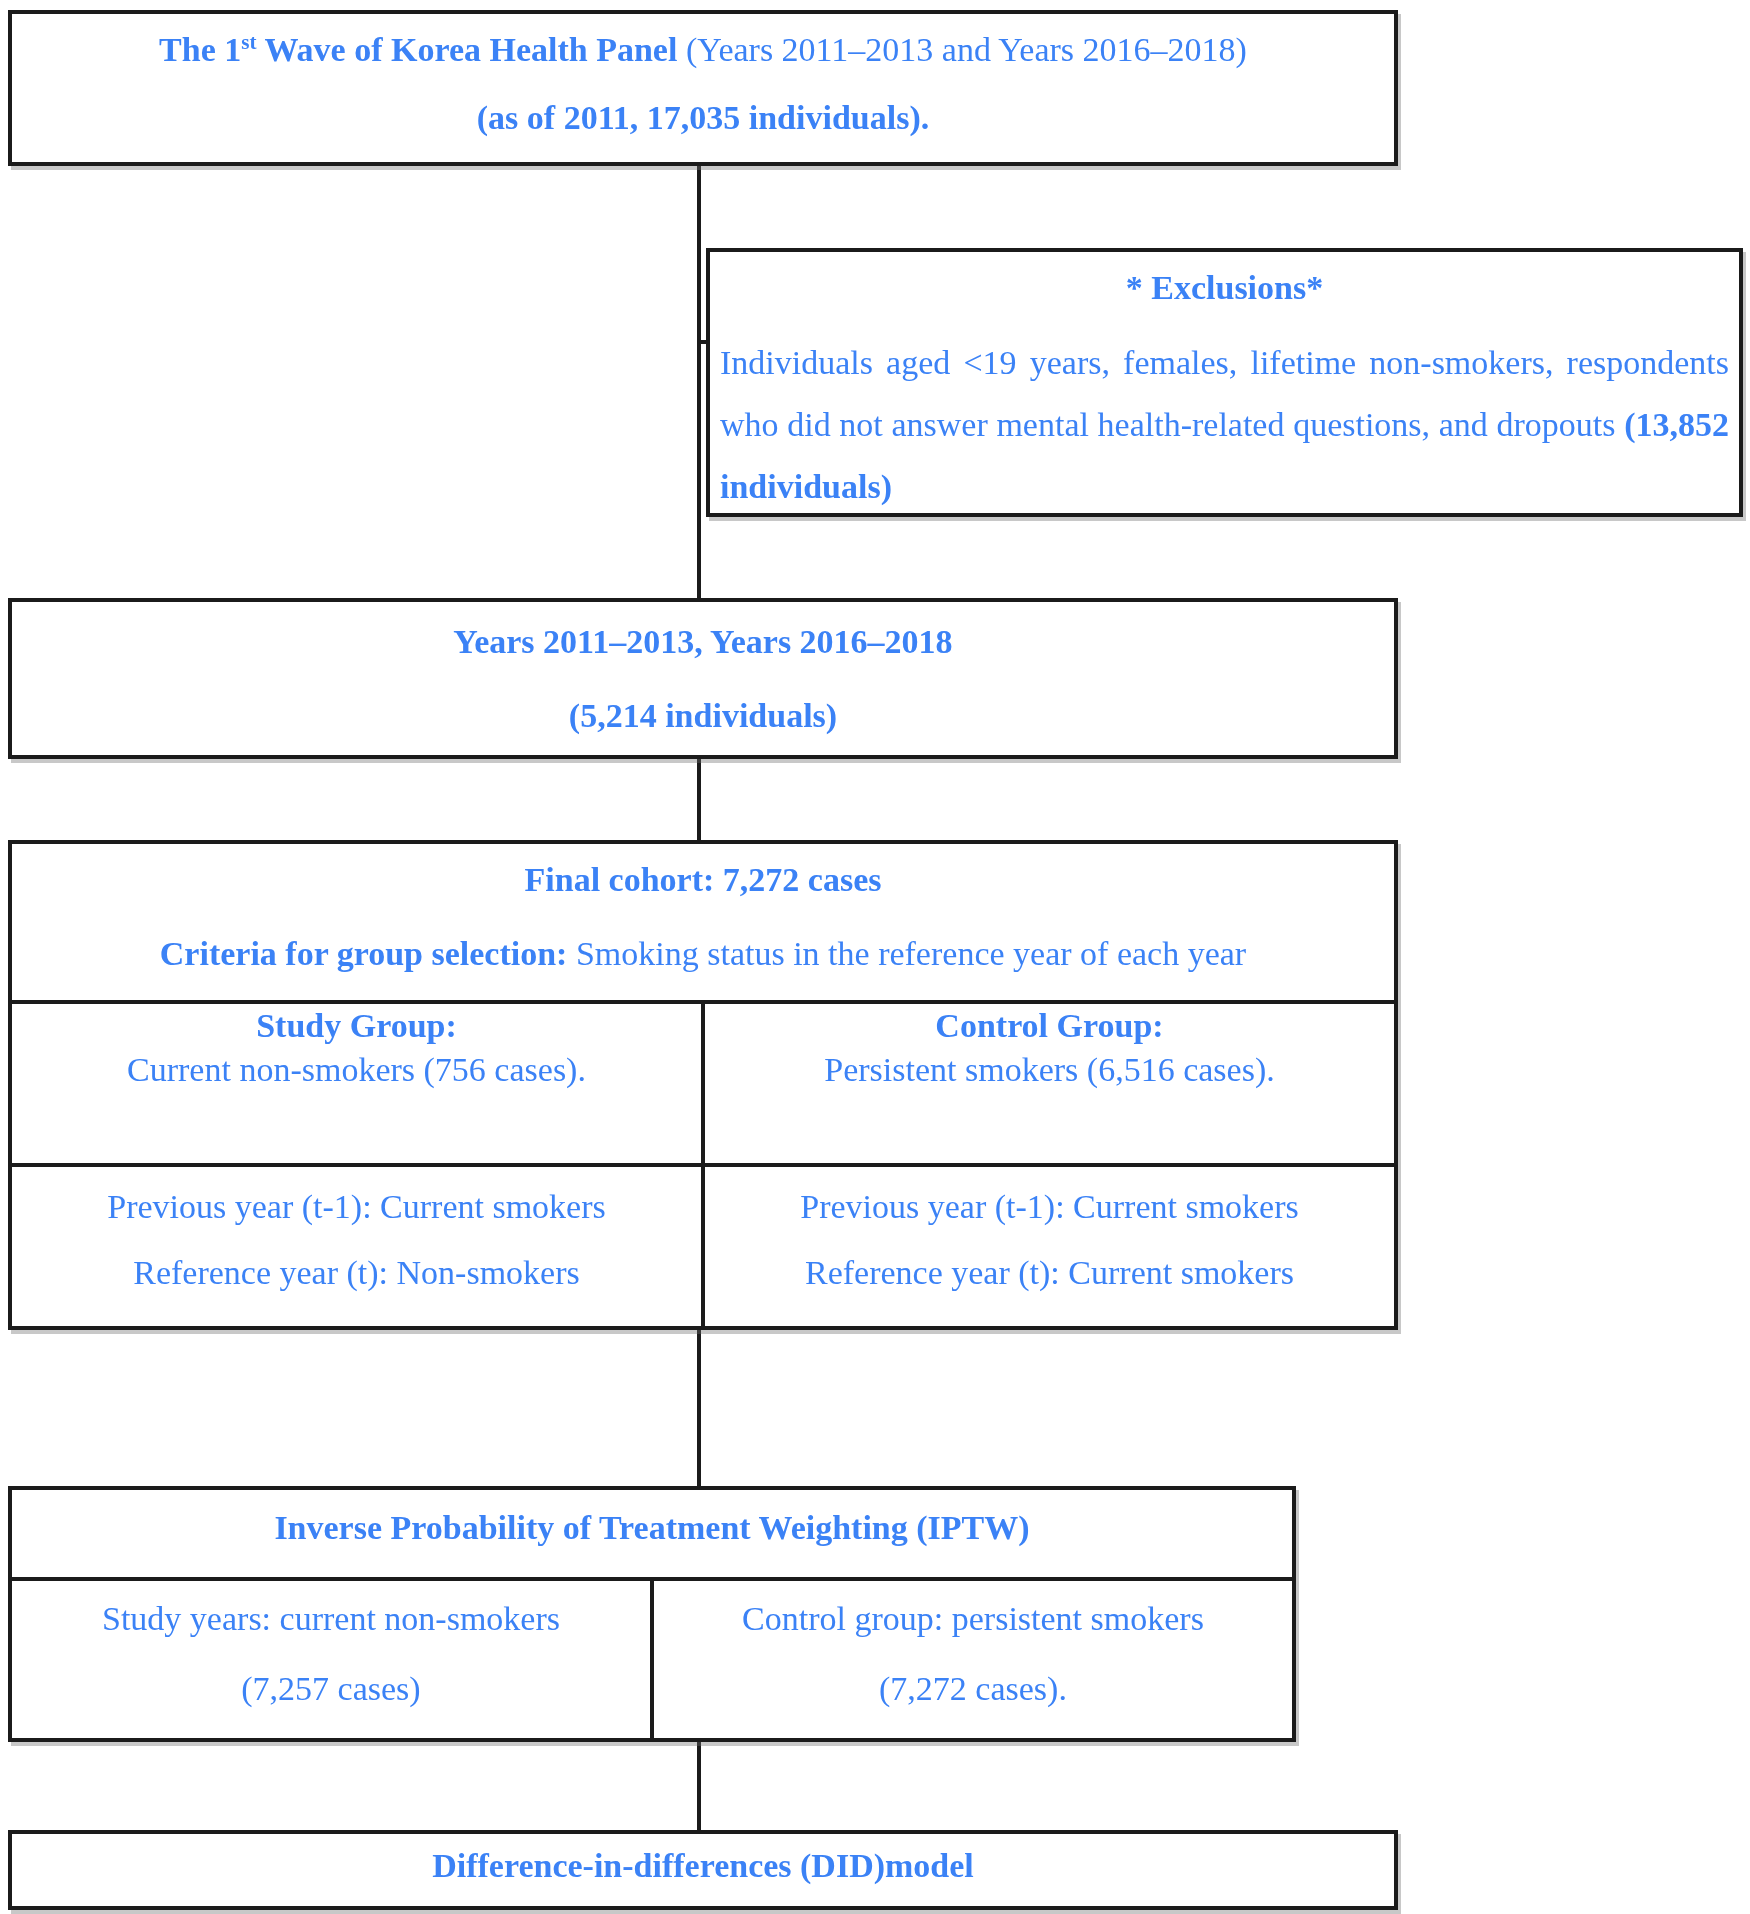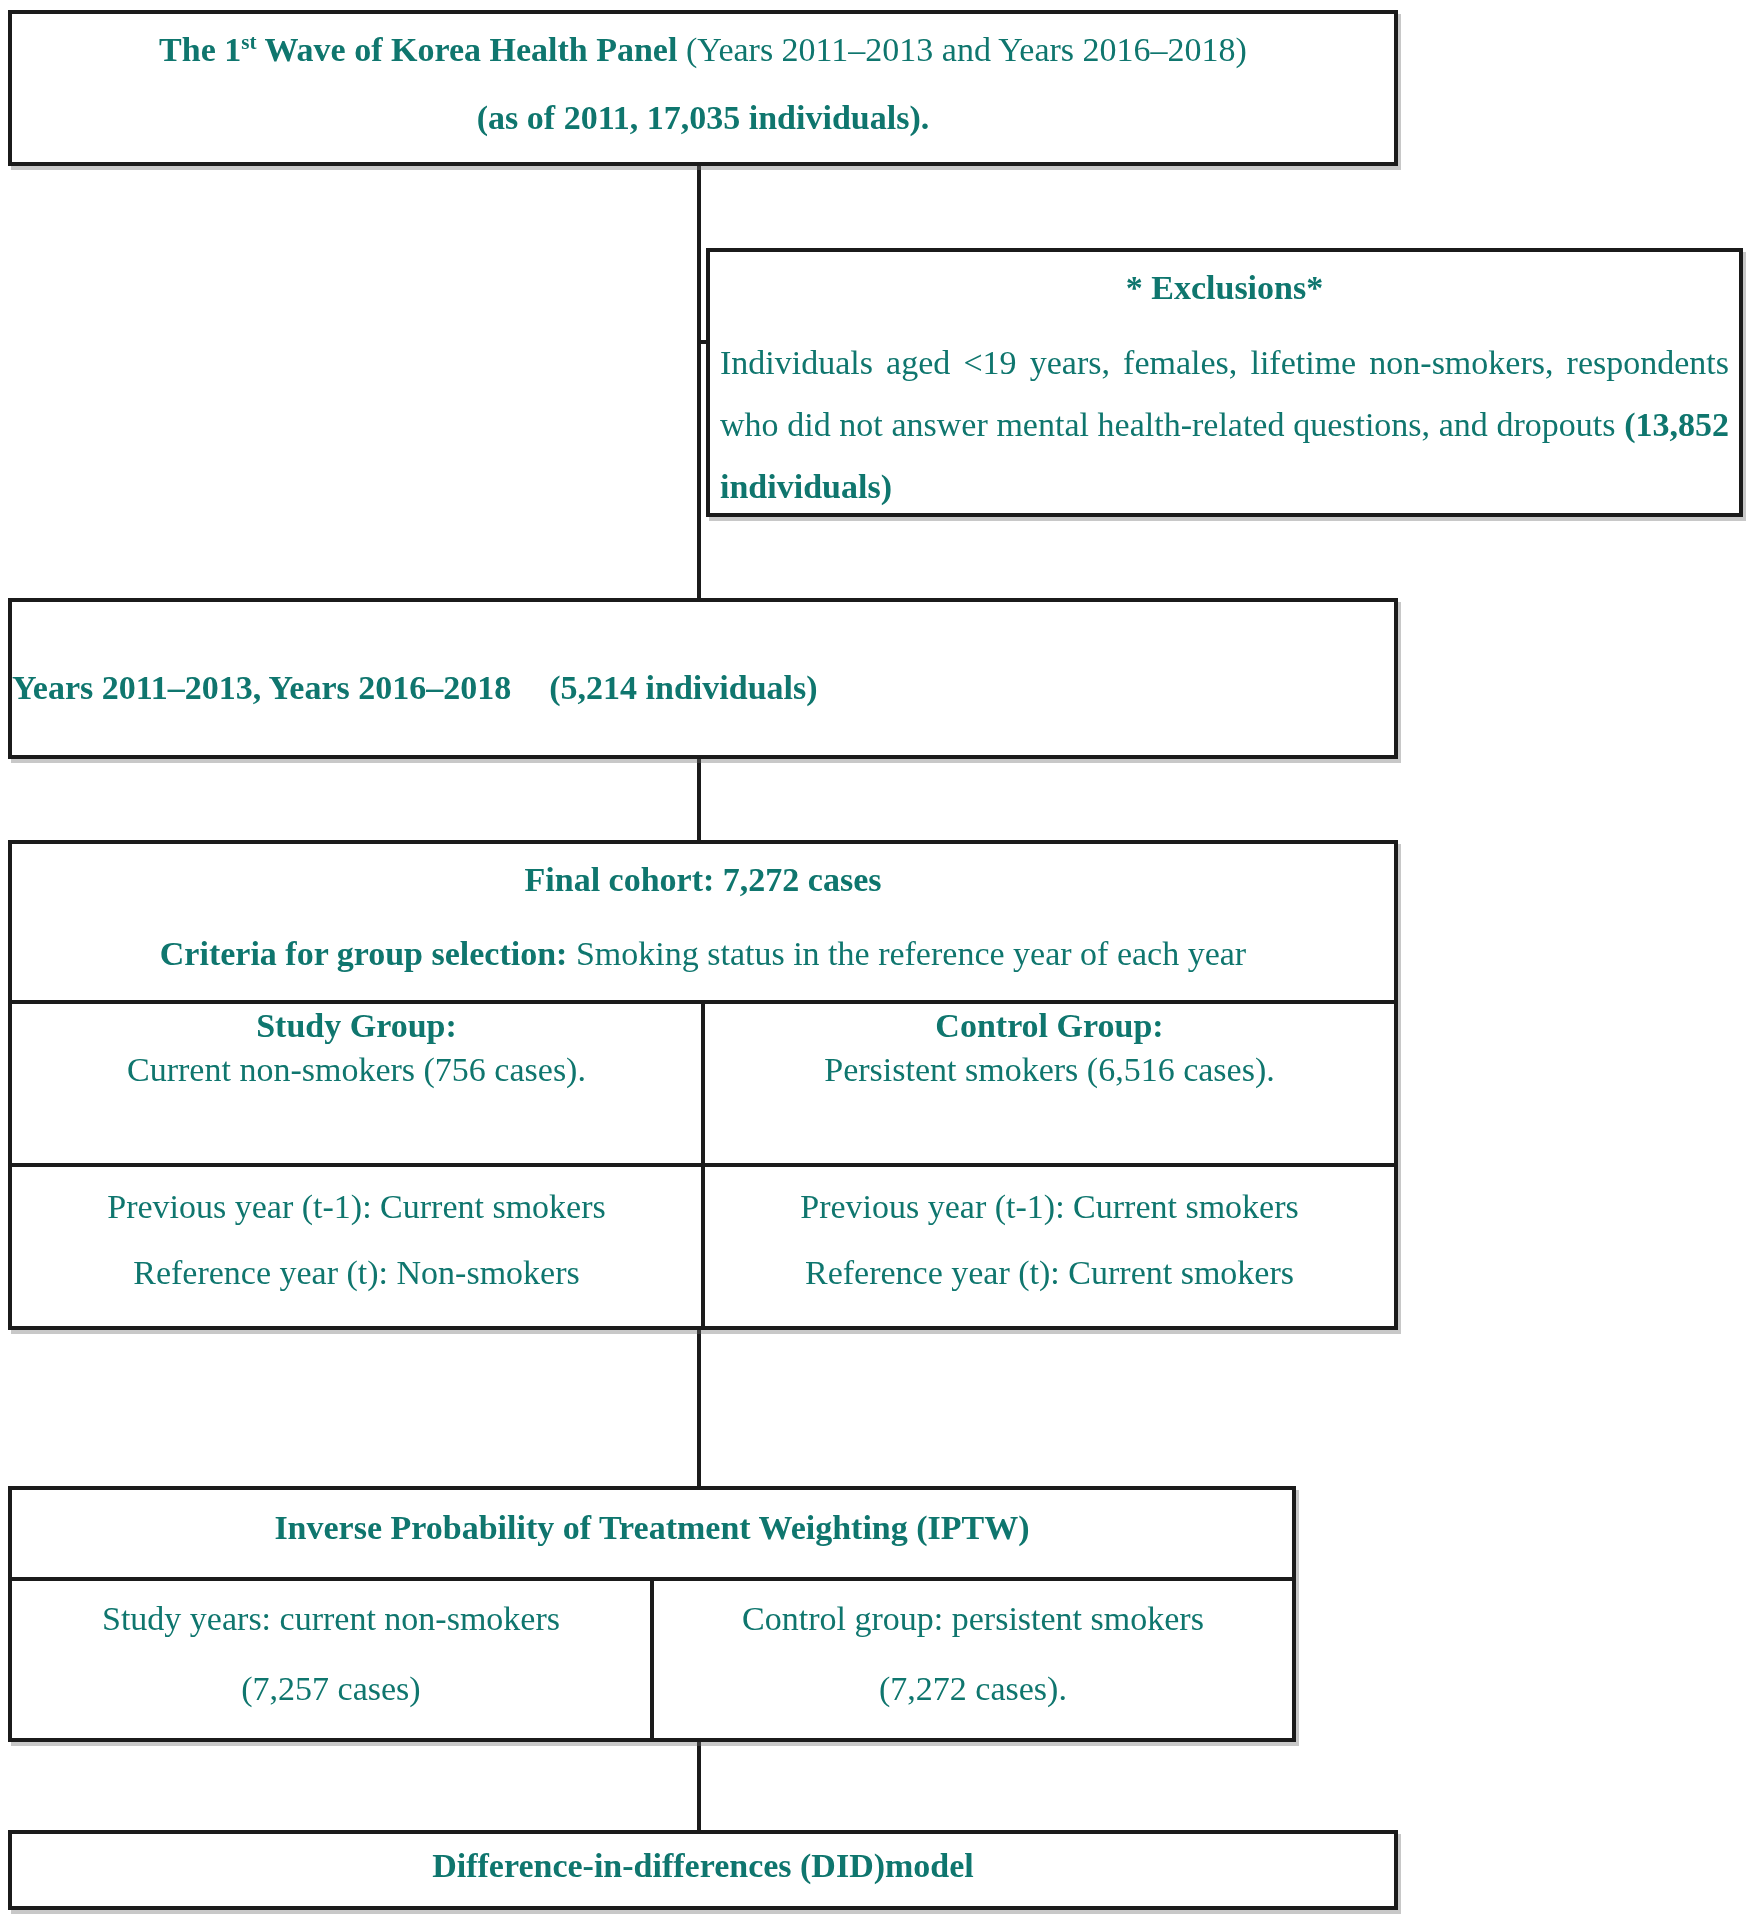--- a/index.html
+++ b/index.html
@@ -6,21 +6,21 @@
     margin: 0;
     padding: 0;
     background: #ffffff;
   }
   .canvas {
     position: relative;
     width: 1750px;
     height: 1914px;
     background: #ffffff;
     font-family: "Liberation Serif", "DejaVu Serif", serif;
-    color: #0f766e;
+    color: #3b82f6;
     font-size: 34px;
   }
   .abs-box {
     position: absolute;
     box-sizing: border-box;
     background: #ffffff;
     border: 4px solid #1b1b1b;
     box-shadow: 3px 4px 0 rgba(110,110,110,0.38);
   }
   .connector {
@@ -37,22 +37,22 @@
              padding-top: 14px; gap: 24px; }
 
   
   .box-exclusions { left: 706px; top: 248px; width: 1037px; height: 269px;
                     padding: 14px 10px 16px 10px; }
   .exc-title { line-height: 44px; text-align: center; font-weight: 700; }
   .exc-body  { margin-top: 22px; line-height: 62px; text-align: justify; }
 
   
   .box-years { left: 8px; top: 598px; width: 1390px; height: 161px;
-               display: flex; flex-direction: row; align-items: center;
-               padding-top: 18px; gap: 38px; font-weight: 700; }
+               display: flex; flex-direction: column; align-items: center;
+               padding-top: 18px; gap: 30px; font-weight: 700; }
 
   
   .box-cohort { left: 8px; top: 840px; width: 1390px; height: 490px; }
   .row { box-sizing: border-box; }
   .row-a { height: 160px; border-bottom: 4px solid #1b1b1b;
            display: flex; flex-direction: column; align-items: center;
            padding-top: 14px; gap: 30px; }
   .row-b { height: 163px; border-bottom: 4px solid #1b1b1b; display: flex; }
   .row-c { height: 159px; display: flex; }
   .col { box-sizing: border-box; flex: 1 1 0; display: flex; flex-direction: column;

